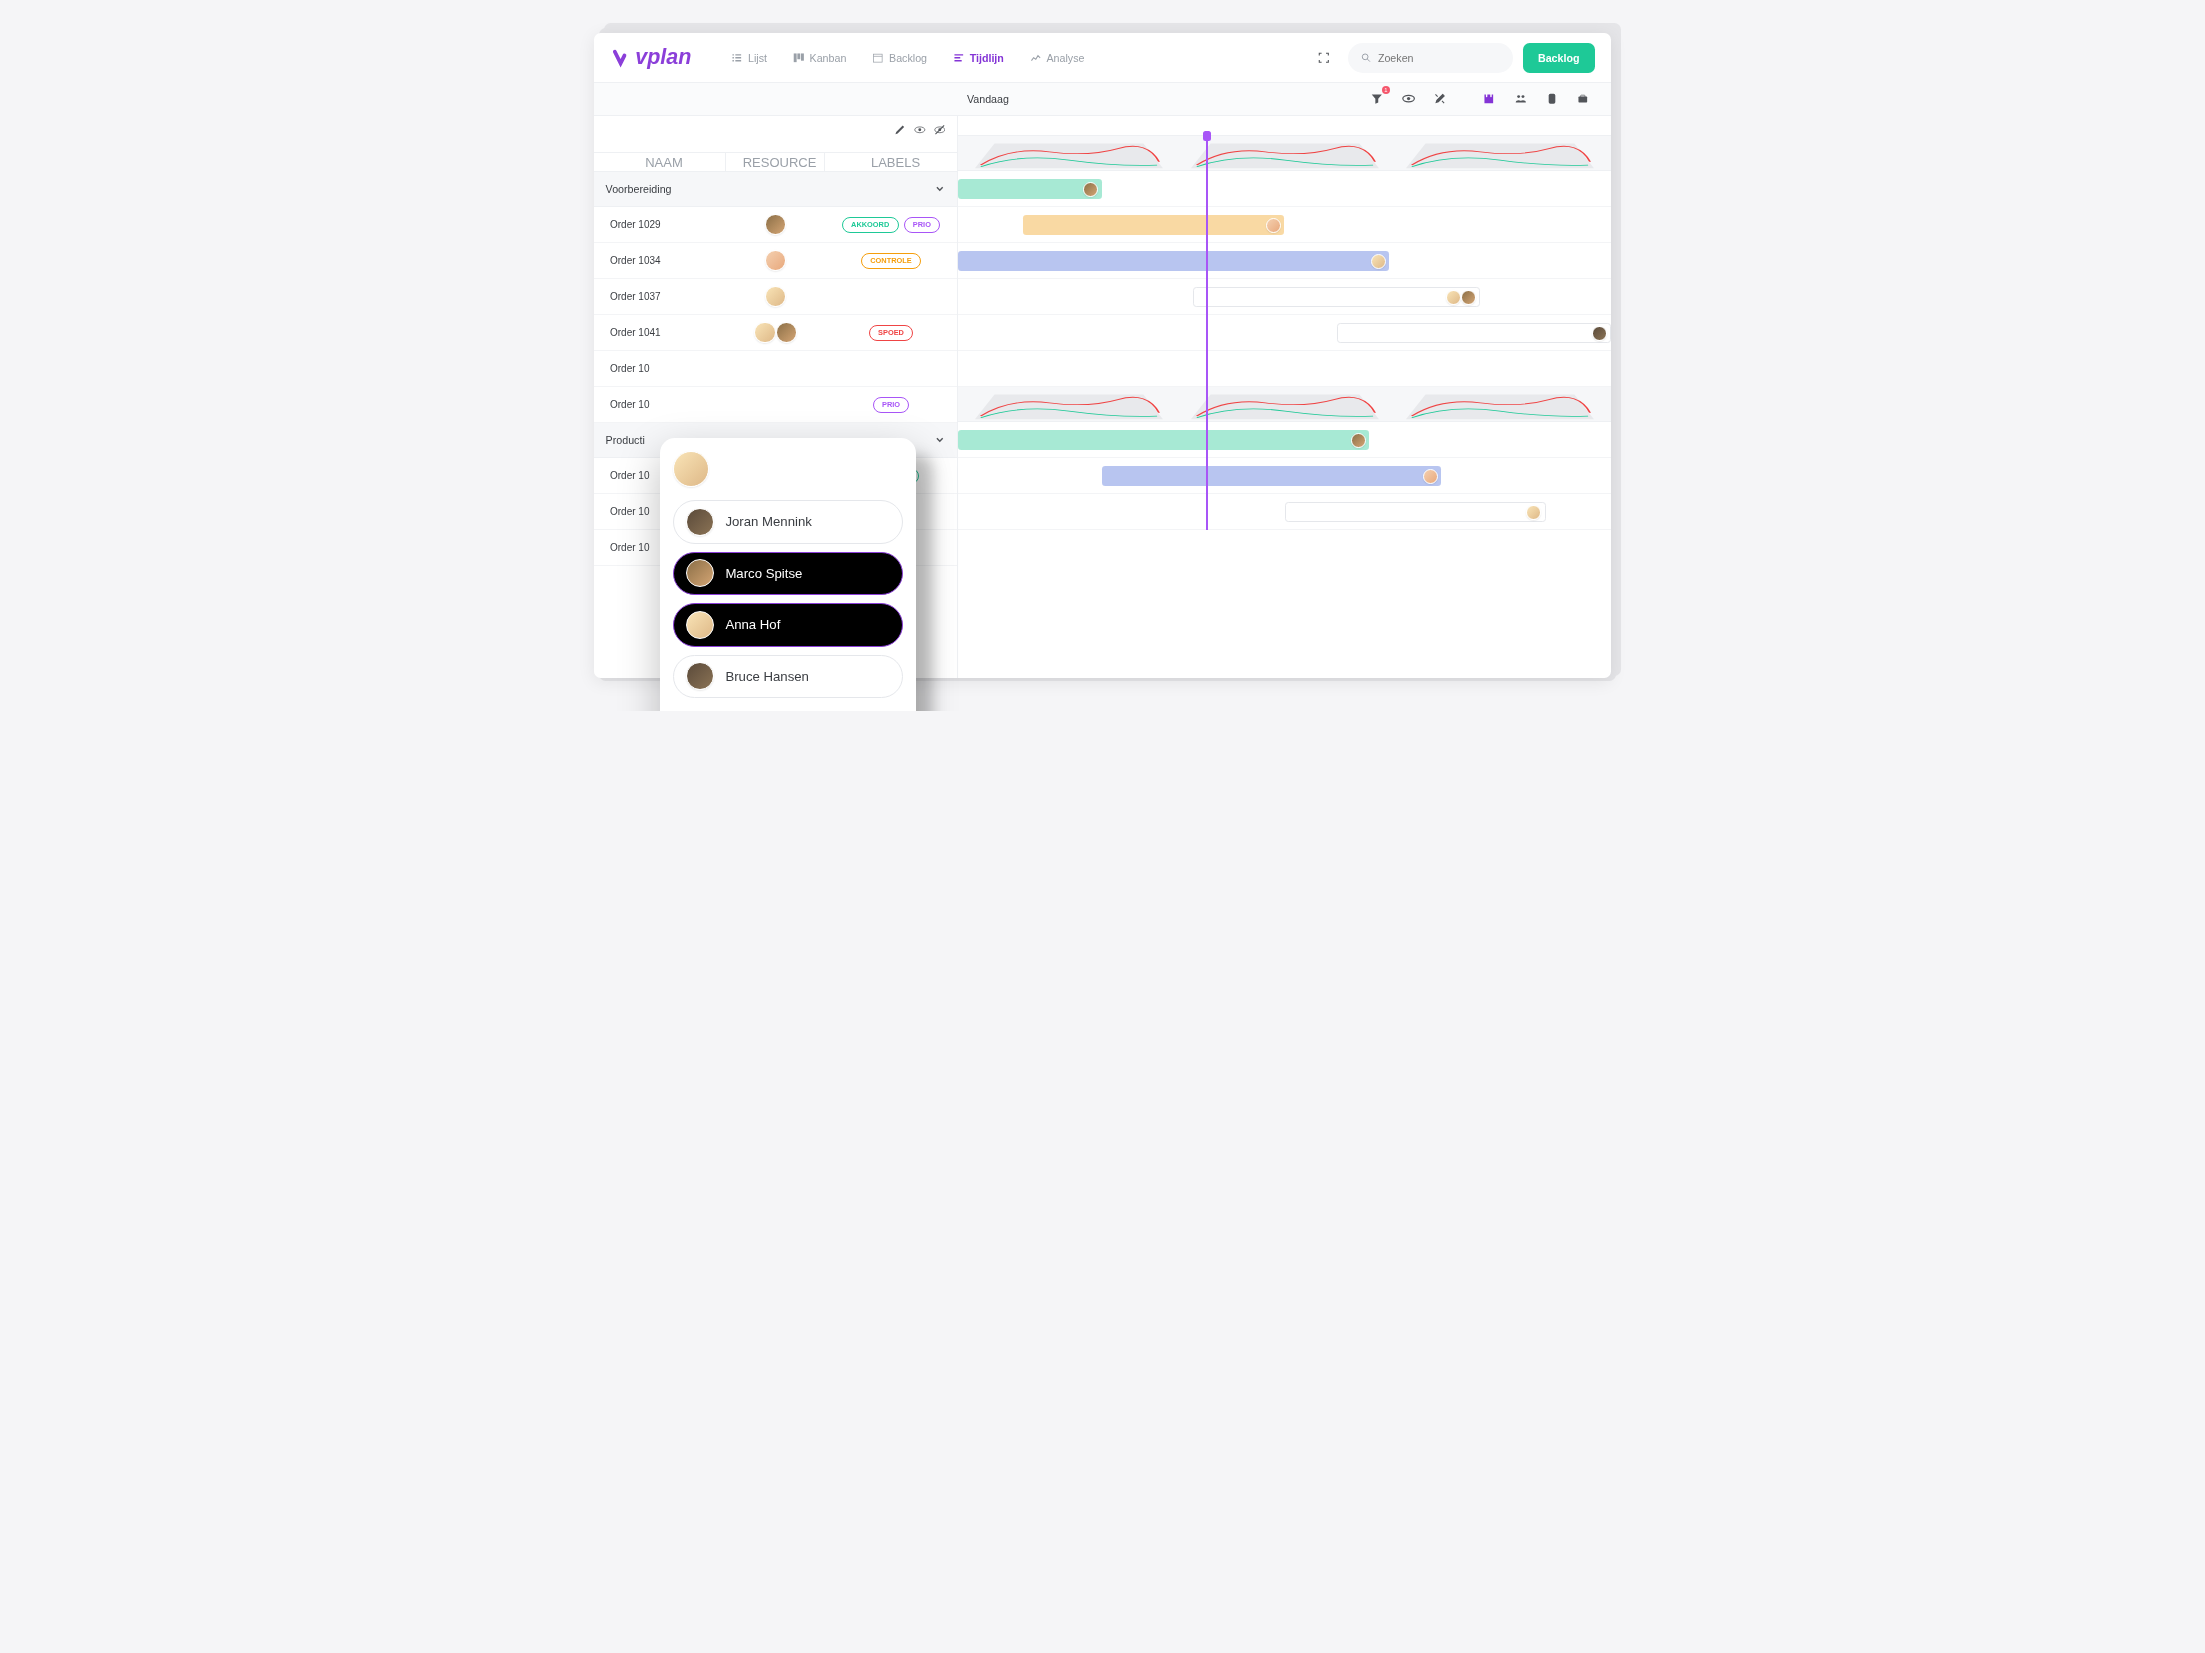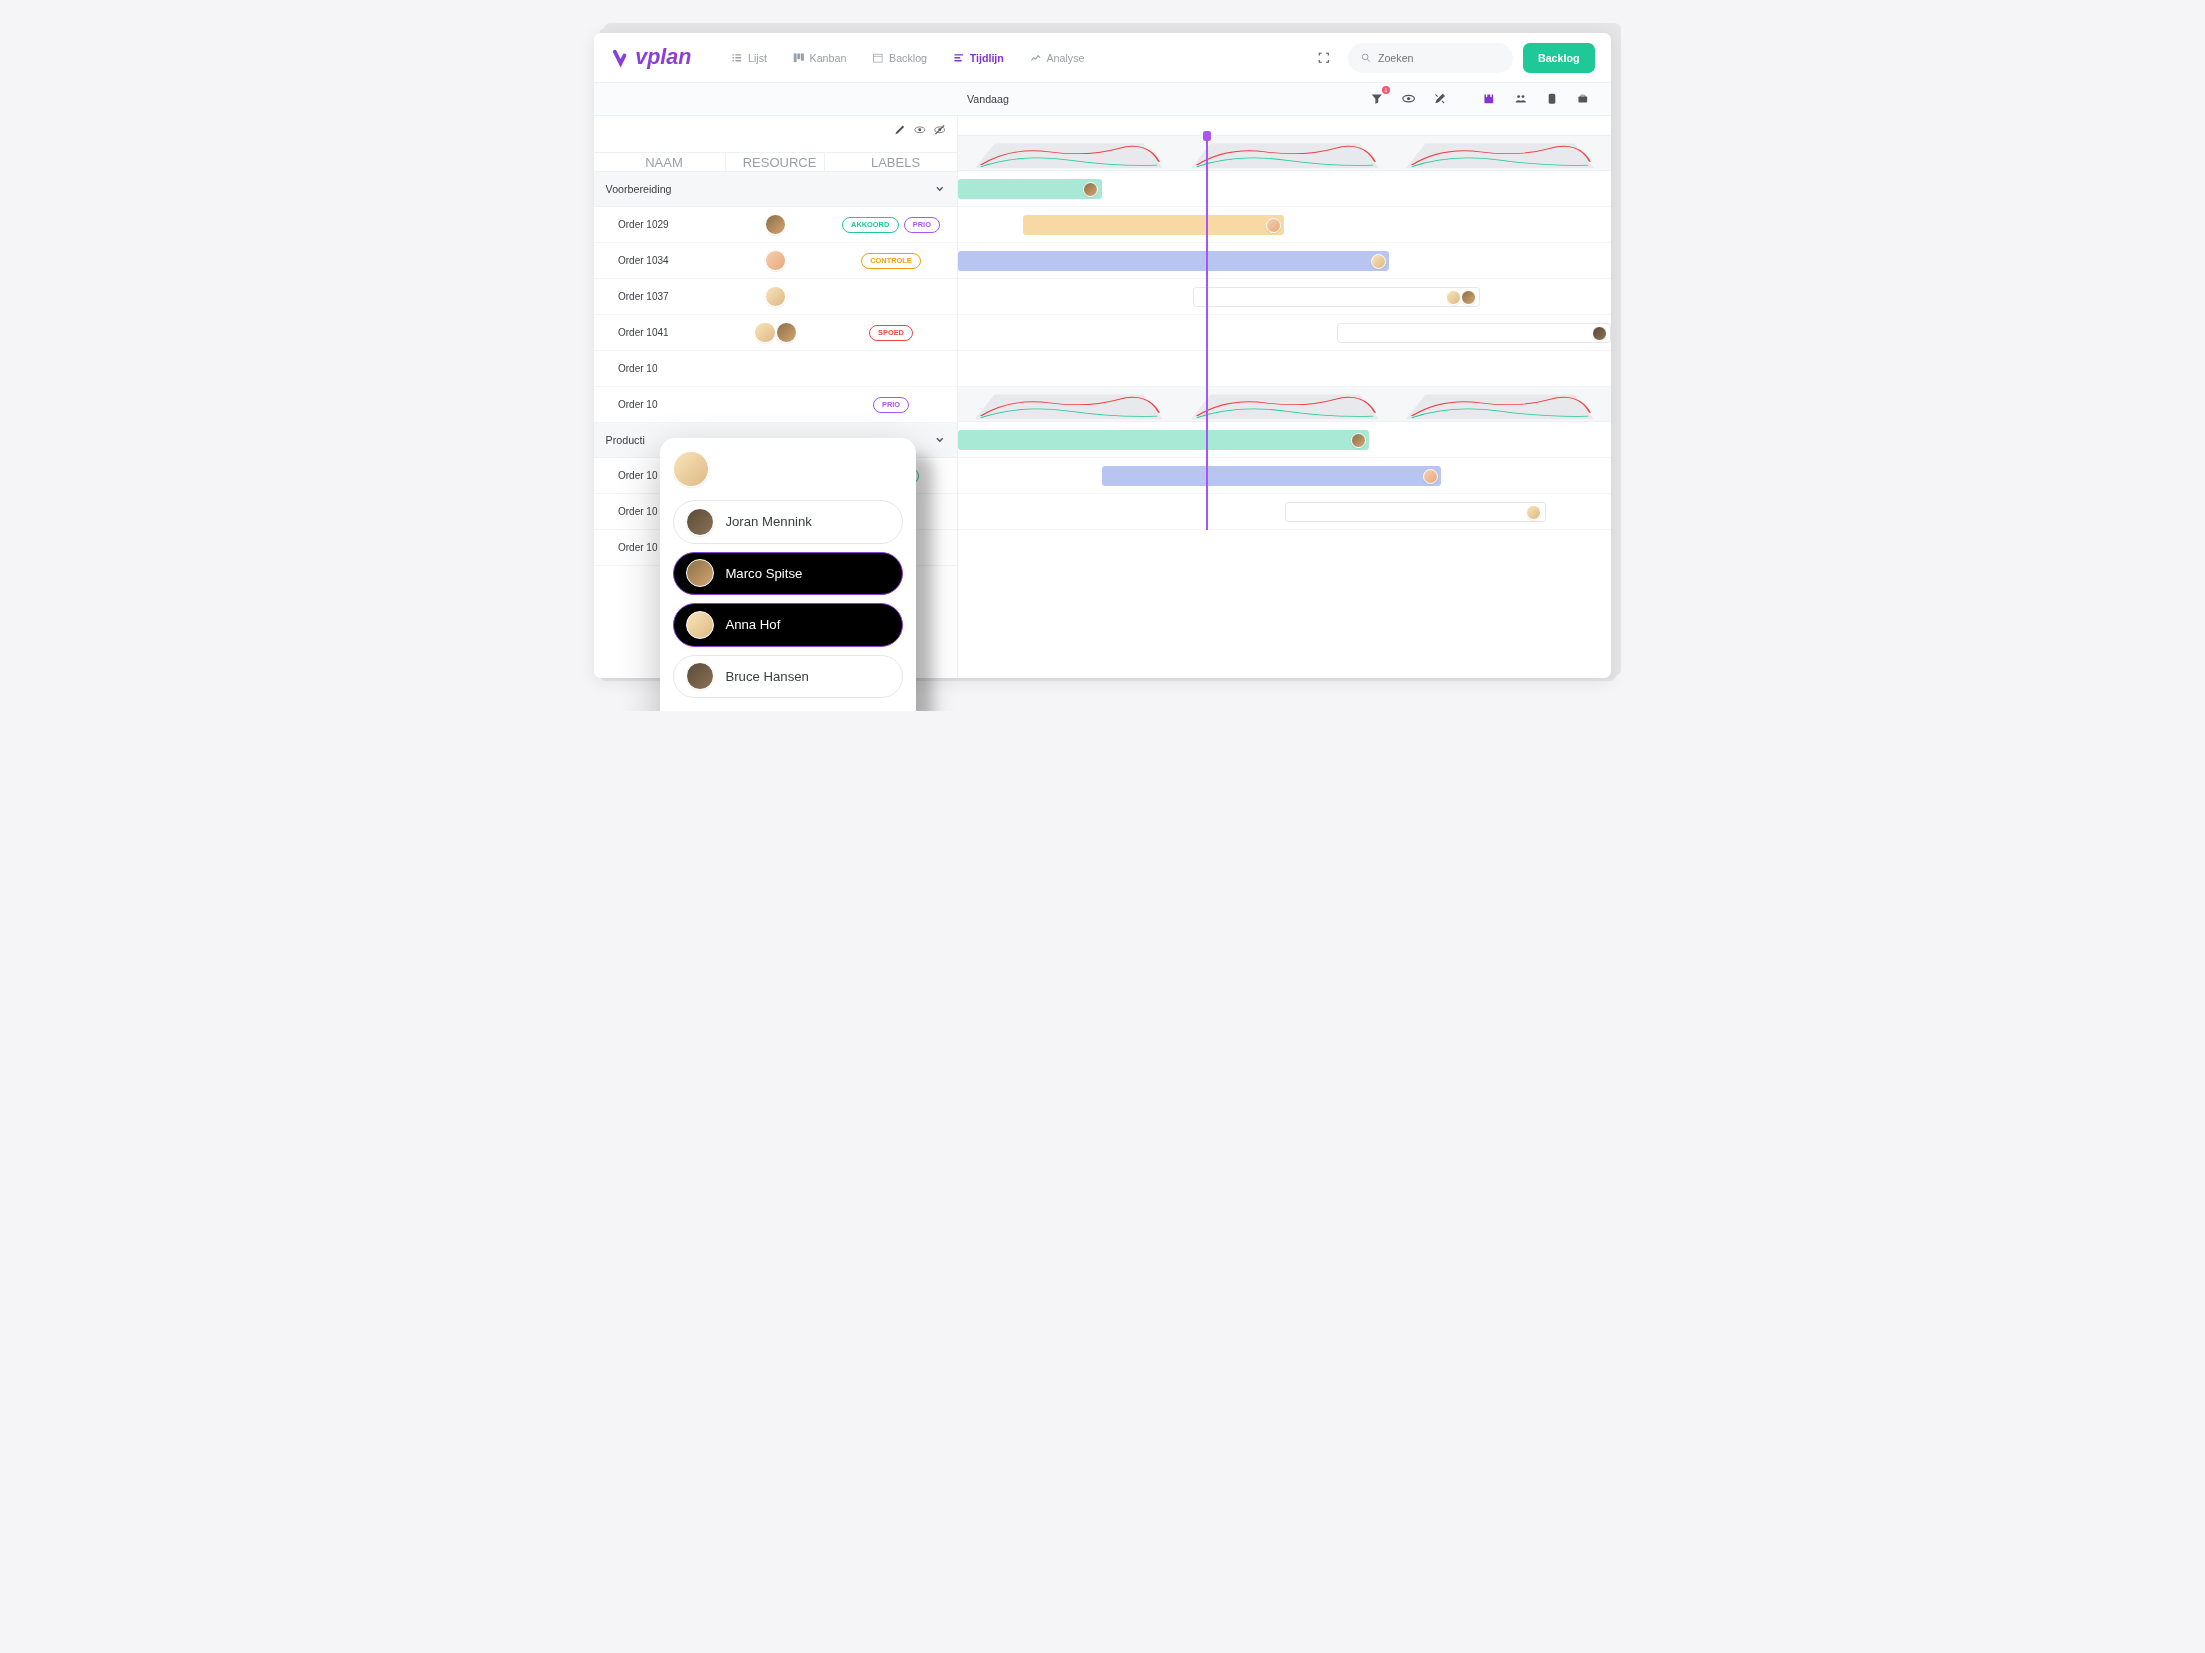--- a/index.html
+++ b/index.html
@@ -33,21 +33,21 @@
 .side-header-tools { display: flex; justify-content: flex-end; gap: 8.3px; padding: 8.3px 11.6px; height: 36px; }
 .side-header-tools svg { width: 11.6px; height: 11.6px; color: #52555a; cursor: pointer; }
 .col-headers { display: flex; height: 20px; border-bottom: 0.8px solid #eef0f3; border-top: 0.8px solid #eef0f3; }
 .col-h { font-size: 13px; color: #9aa0a8; display: flex; align-items: center; justify-content: center; border-right: 0.8px solid #eef0f3; padding-left: 9px; }
 .col-h:nth-child(1) { width: 132px; }
 .col-h:nth-child(2) { width: 99px; }
 .col-h:nth-child(3) { flex: 1; border-right: none; }
 .group-row { display: flex; align-items: center; padding: 0 11.6px; height: 35px; background: #f6f7f9; border-bottom: 0.8px solid #eef0f3; color: #3a3d42; font-size: 10.7px; text-align: right; }
 .group-row .chev { margin-left: auto; }
 .order-row { display: flex; align-items: center; height: 36px; border-bottom: 0.8px solid #f3f4f6; }
-.order-name { width: 132px; padding-left: 24px; font-size: 10px; color: #3a3d42; }
+.order-name { width: 132px; padding-left: 16px; font-size: 10px; color: #3a3d42; }
 .order-resource { width: 99px; display: flex; justify-content: center; gap: -5px; }
 .avatar { width: 21.5px; height: 21.5px; border-radius: 50%; background: linear-gradient(135deg, #c9a0dc, #f4c2a1); border: 1.7px solid #fff; box-shadow: 0 0.8px 1.7px rgba(0,0,0,.1); }
 .avatar.a1 { background: linear-gradient(135deg, #8b6f47, #d4a574); }
 .avatar.a2 { background: linear-gradient(135deg, #f4d0b0, #e8a87c); }
 .avatar.a3 { background: linear-gradient(135deg, #f9e4b7, #deb887); }
 .avatar.a4 { background: linear-gradient(135deg, #5a4a3a, #8b7355); }
 .order-labels { flex: 1; display: flex; gap: 5px; justify-content: center; }
 .pill { font-size: 7.4px; font-weight: 600; padding: 2.5px 8.3px; border-radius: 10px; border: 1.2px solid; }
 .pill.akkoord { color: #1ec997; border-color: #1ec997; }
 .pill.prio { color: #a855f7; border-color: #a855f7; }

